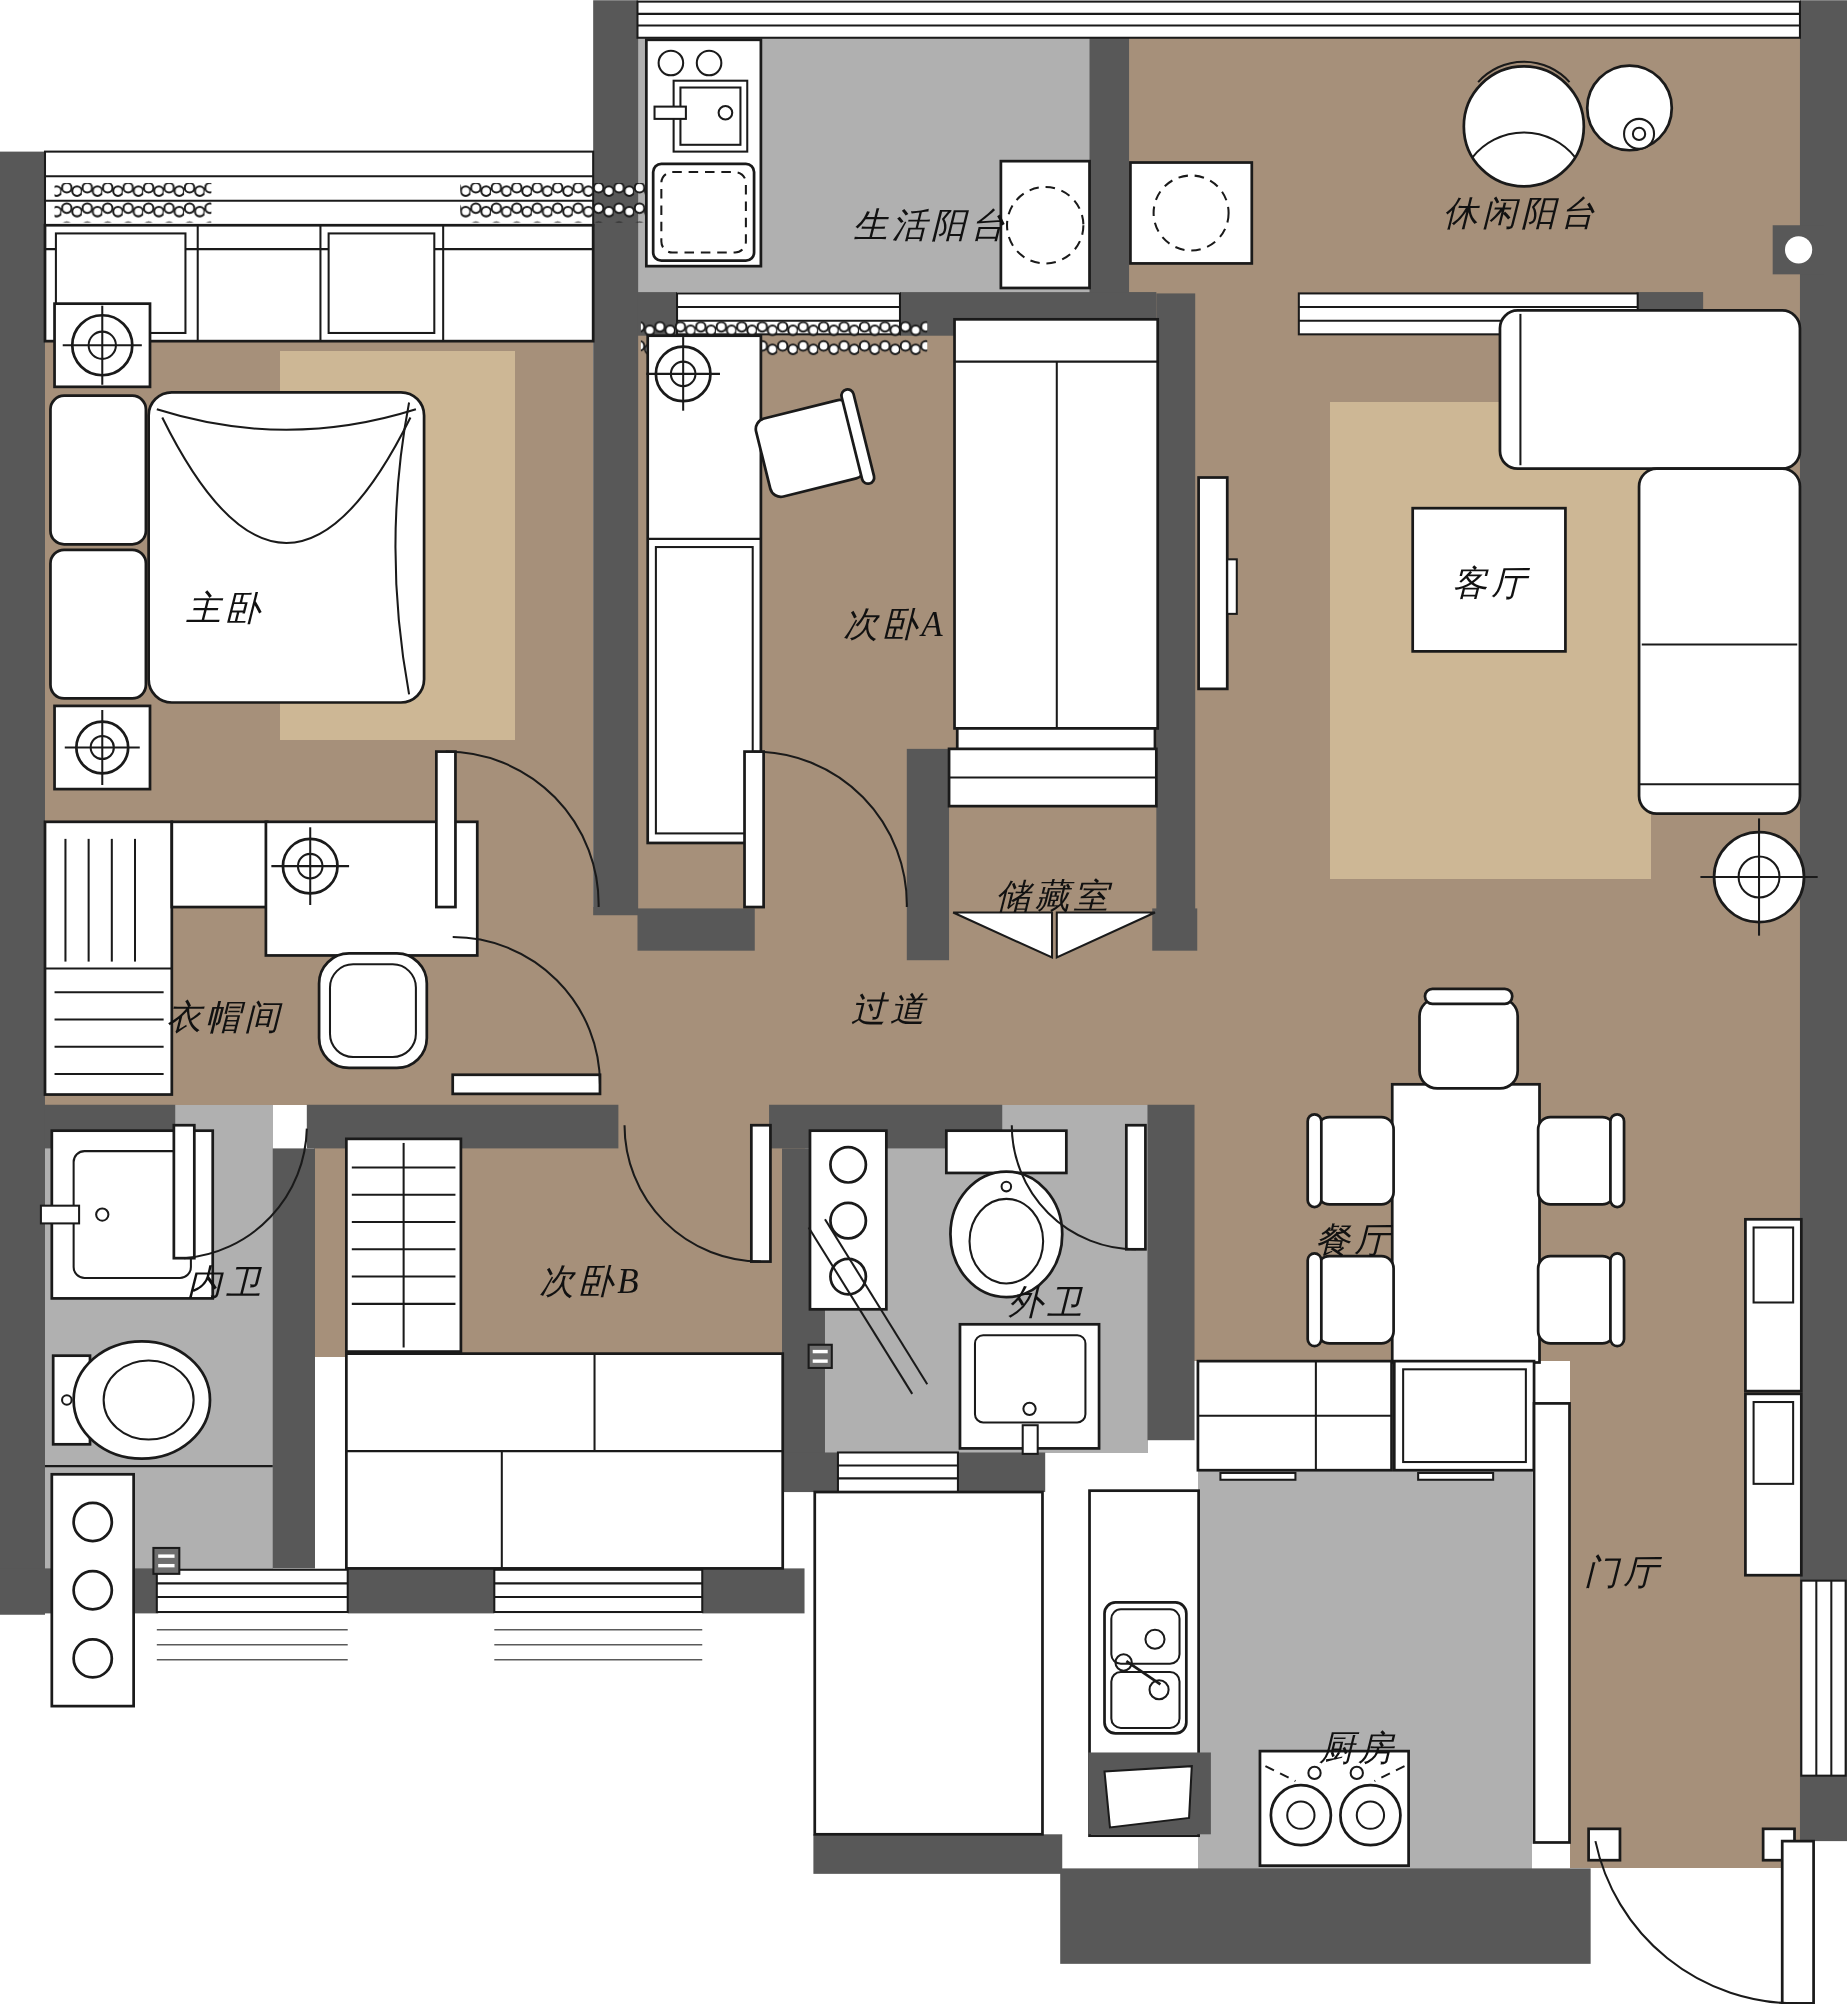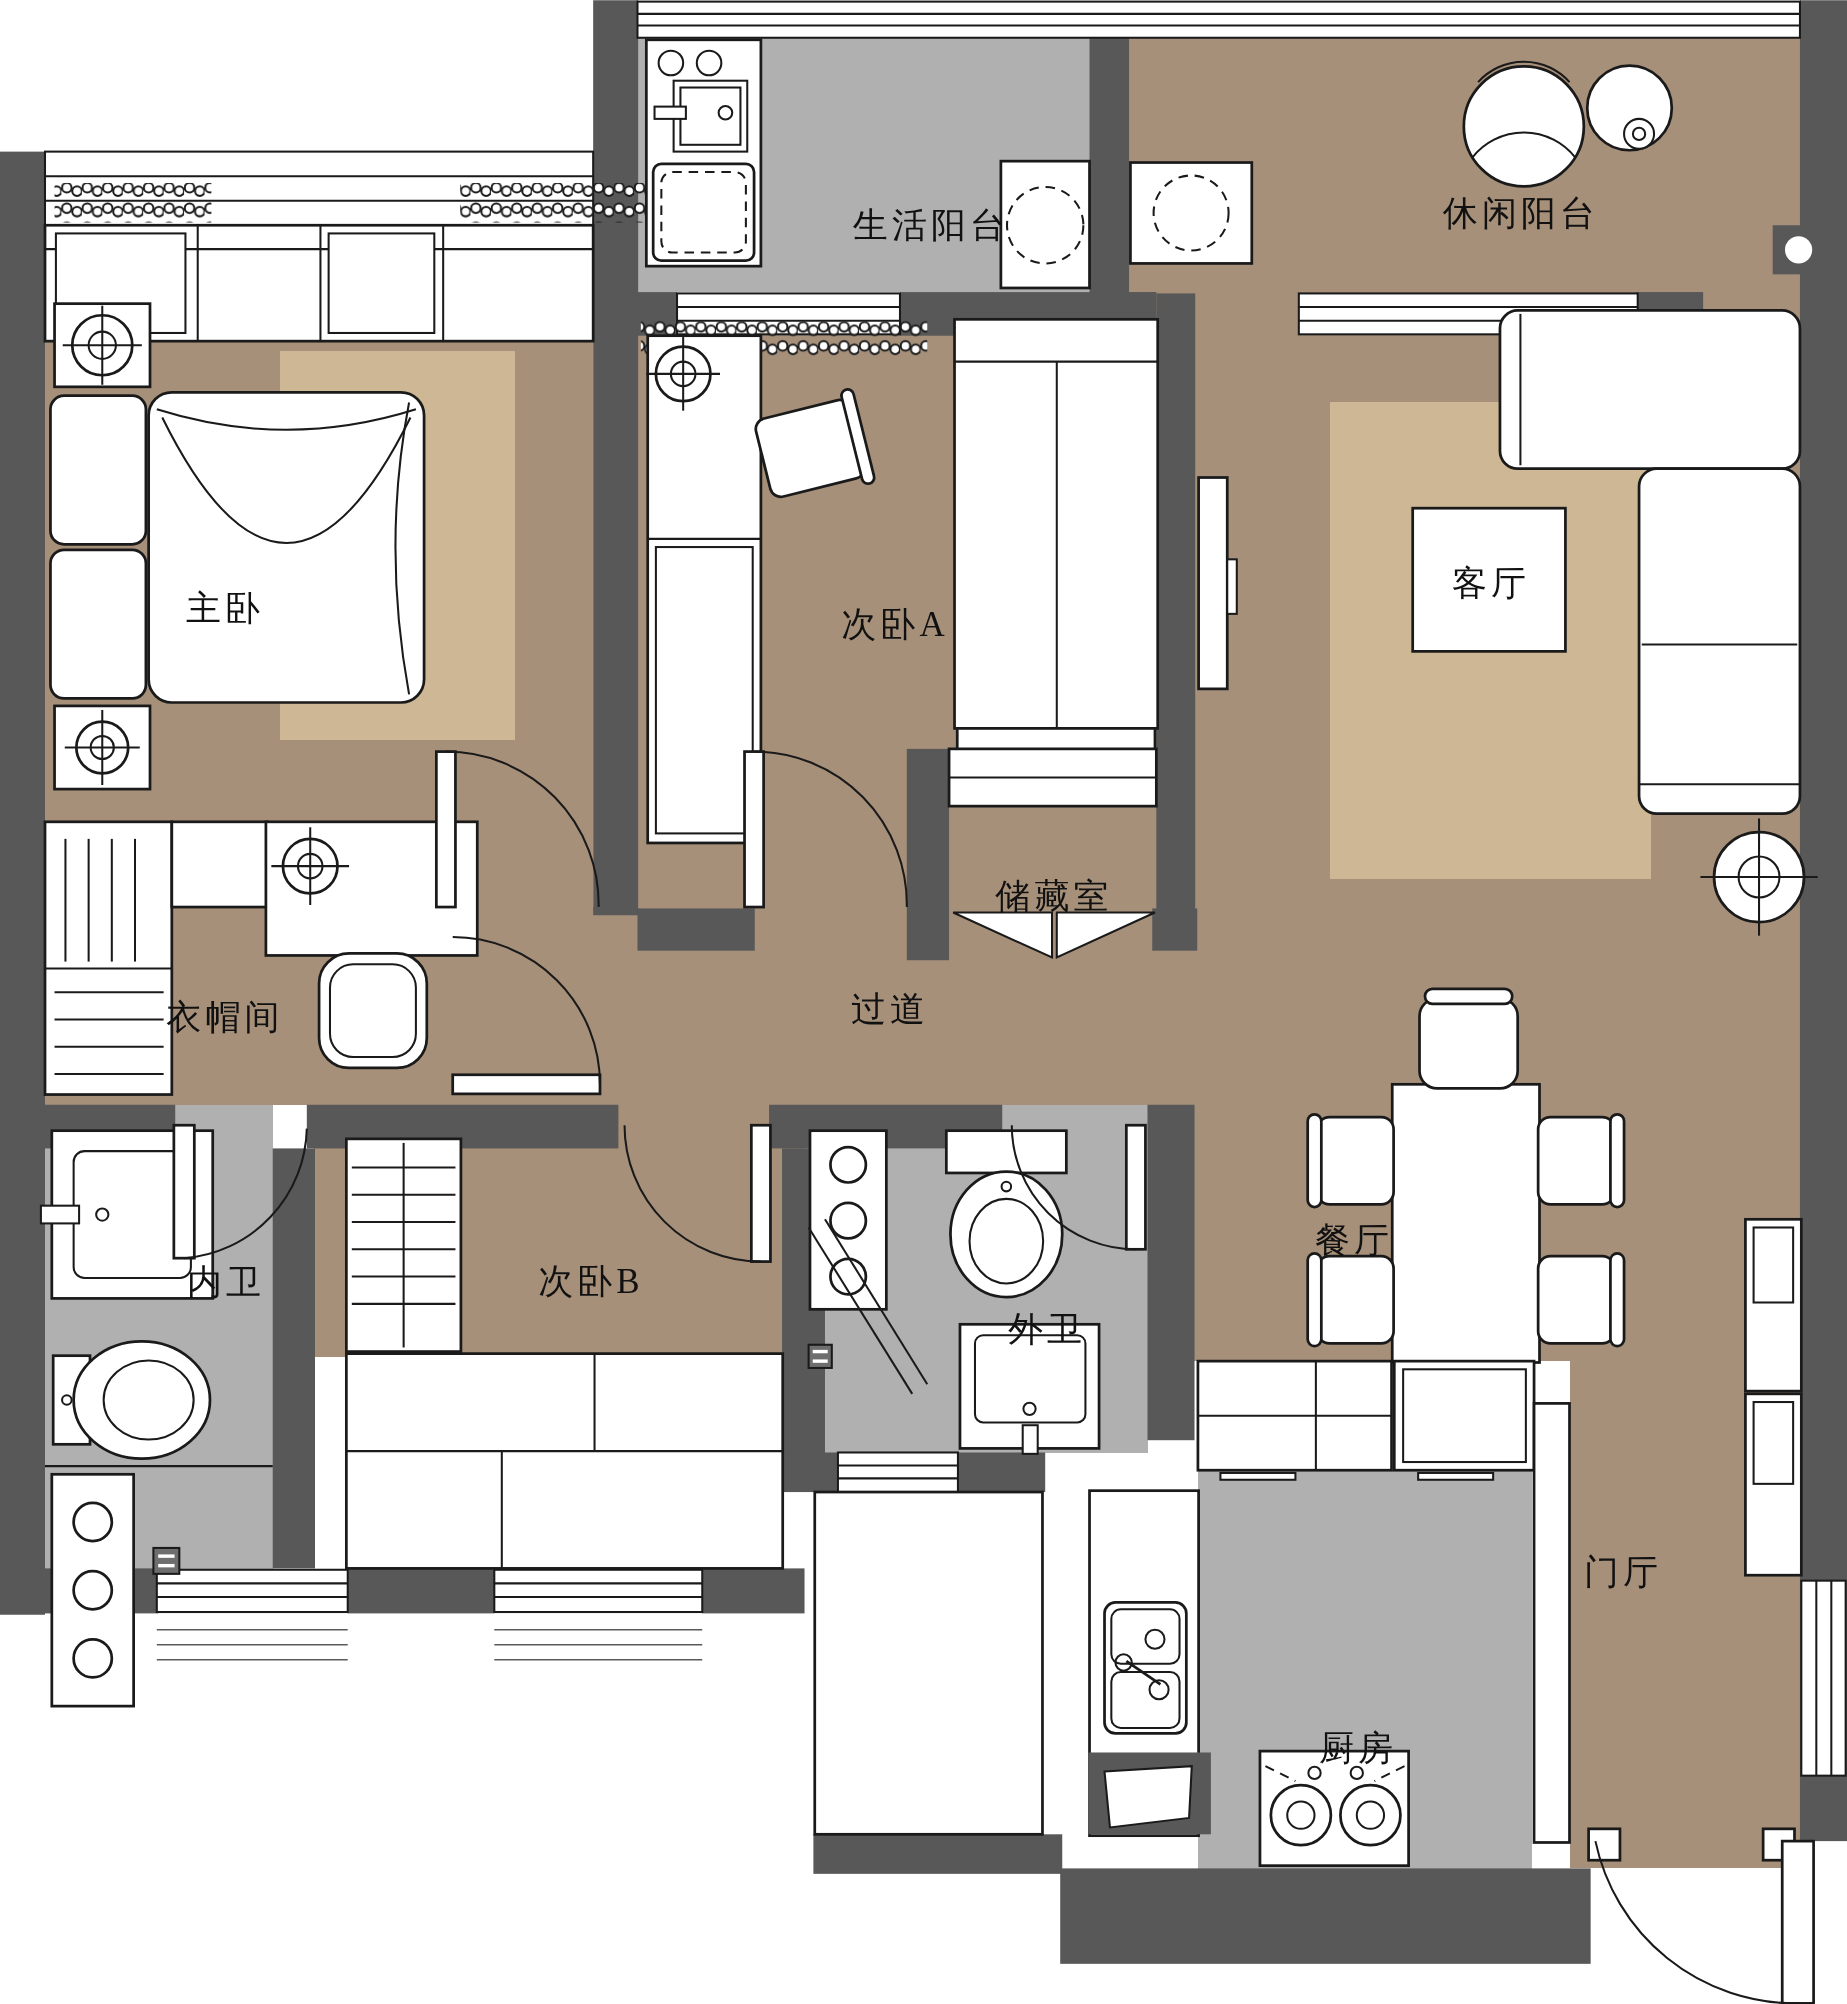--- a/index.html
+++ b/index.html
@@ -1,17 +1,17 @@
 <!DOCTYPE html>
 <html style="--wall: #585858; --floor_brown: #a6907a; --rug_tan: #cdb795; --floor_gray: #b0b0b0; --line: #1a1a1a;font-size:11px"><head>
 <meta charset="utf-8">
 <style>
   html,body{margin:0;padding:0;background:#fff;}
   .plan{position:relative;width:1847px;height:2005px;background:#fff;overflow:hidden;
-        font-family:"Liberation Serif","DejaVu Serif",serif;}
+        font-family:"Liberation Serif","DejaVu Serif",serif;font-style:italic;}
   .floor{position:absolute;}
   .f-brown{background:var(--floor_brown);}
   .f-gray{background:var(--floor_gray);}
   .f-rug{background:var(--rug_tan);}
   svg.overlay{position:absolute;left:0;top:0;}
   .wall{fill:var(--wall);}
   .wh{fill:#fff;stroke:var(--line);stroke-width:4;}
   .wh2{fill:#fff;stroke:var(--line);stroke-width:3;}
   .ln{stroke:var(--line);stroke-width:4;fill:none;}
   .ln2{stroke:var(--line);stroke-width:3;fill:none;}
@@ -467,18 +467,18 @@
   <div class="room-label" style="left:931px;top:225px">生活阳台</div>
   <div class="room-label" style="left:1521px;top:213px">休闲阳台</div>
   <div class="room-label" style="left:225px;top:608px">主卧</div>
   <div class="room-label" style="left:895px;top:624px">次卧A</div>
   <div class="room-label" style="left:1491px;top:583px">客厅</div>
   <div class="room-label" style="left:1054px;top:896px">储藏室</div>
   <div class="room-label" style="left:890px;top:1009px">过道</div>
   <div class="room-label" style="left:225px;top:1017px">衣帽间</div>
   <div class="room-label" style="left:226px;top:1282px">内卫</div>
   <div class="room-label" style="left:591px;top:1281px">次卧B</div>
-  <div class="room-label" style="left:1047px;top:1329px">外卫</div>
+  <div class="room-label" style="left:1047px;top:1302px">外卫</div>
   <div class="room-label" style="left:1354px;top:1240px">餐厅</div>
   <div class="room-label" style="left:1358px;top:1748px">厨房</div>
   <div class="room-label" style="left:1623px;top:1572px">门厅</div>
 </div>
 
 
 </body></html>

